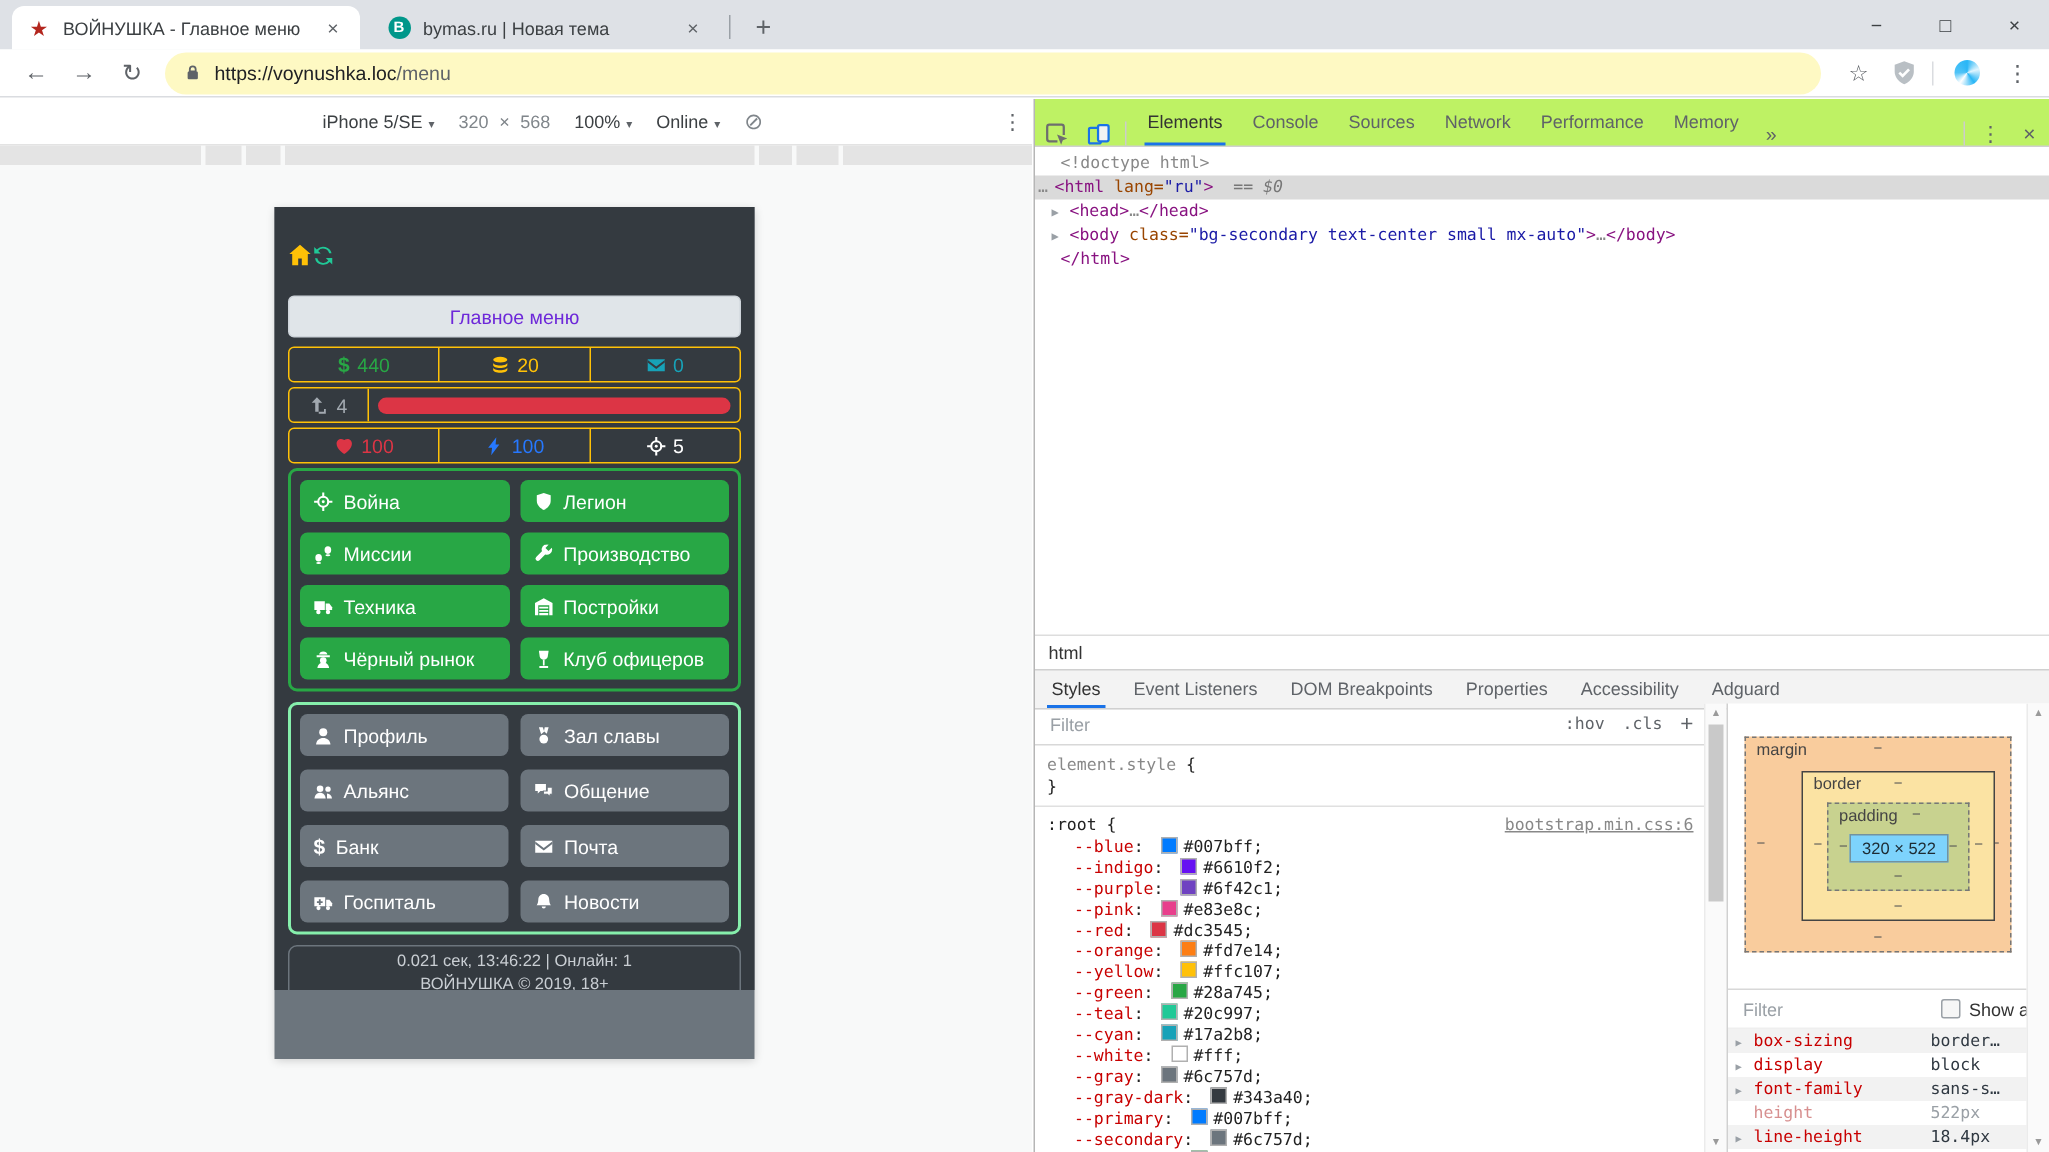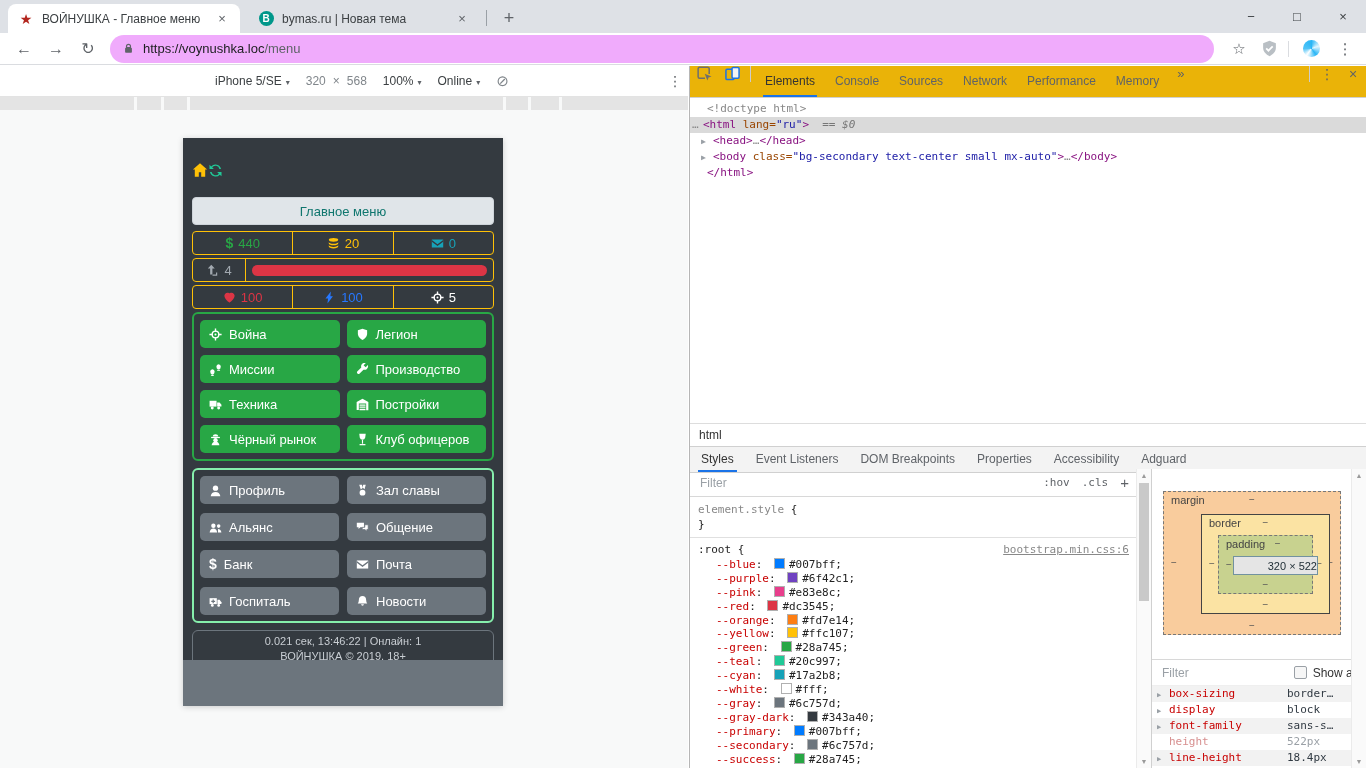--- a/index.html
+++ b/index.html
@@ -19,21 +19,21 @@
   .tab-close{color:#5f6368;font-size:13px;width:16px;text-align:center}
   .tab-sep{position:absolute;left:486px;top:10px;width:1px;height:16px;background:#9aa0a6}
   .newtab{position:absolute;left:496px;top:5px;width:26px;height:26px;color:#5f6368;font-size:18px;
           display:flex;align-items:center;justify-content:center}
   .winctl{position:absolute;right:0;top:0;height:32px;display:flex}
   .winbtn{width:46px;height:32px;display:flex;align-items:center;justify-content:center;
           color:#3c4043;font-size:13px}
   .toolbar{position:absolute;left:0;top:33px;width:1366px;height:32px;background:#fff;
            border-bottom:1px solid #dadce0;display:flex;align-items:center;box-sizing:border-box}
   .nav-ico{width:32px;text-align:center;font-size:16px;color:#5f6368;flex:none}
-  .addr{flex:1;height:28px;background:#f0abfc;border-radius:14px;margin:0 10px 0 6px;display:flex;
+  .addr{flex:1;height:28px;background:#fef9c3;border-radius:14px;margin:0 10px 0 6px;display:flex;
         align-items:center;padding:0 12px;font-size:13px;min-width:0}
   .addr .ico{color:#5f6368;margin-right:8px}
   .u-host{color:#202124}.u-path{color:#5f6368}
   .tb-ico{width:30px;text-align:center;font-size:15px;color:#5f6368;flex:none}
   .vsep{width:1px;height:16px;background:#dadce0;flex:none;margin:0 4px}
   .swirl{width:17px;height:17px;border-radius:50%;flex:none;margin:0 10px;
          background:conic-gradient(#29b6f6,#e1f5fe 20%,#29b6f6 40%,#fff 60%,#4fc3f7 75%,#29b6f6)}
   
   .page-pane{position:absolute;left:0;top:66px;width:688px;height:702px;background:#f8f9f9;overflow:hidden}
   .dev-toolbar{height:30px;background:#fff;border-bottom:1px solid #e3e3e3;display:flex;
@@ -46,21 +46,21 @@
   .media-bar{position:absolute;top:31px;left:0;width:688px;height:13px}
   .media-bar .seg{position:absolute;top:0;height:13px;background:#e4e4e4}
   
   .device{position:absolute;left:183px;top:72px;width:320px;height:568px;background:#6c757d;
           box-shadow:0 1px 6px rgba(0,0,0,.18)}
   .game-main{height:522px;background:#343a40;padding:8px 9px;box-sizing:border-box;overflow:hidden;color:#fff}
   .g-head{display:flex;align-items:center;height:48px}
   .g-home{color:#ffc107;font-size:16px}
   .g-title{flex:1;text-align:center;color:#ffc107;font-size:33px;font-weight:500;letter-spacing:.5px}
   .g-sync{color:#20c997;font-size:15px}
-  .menu-btn{height:26px;background:#e0e5e9;border:1px solid #ced4da;border-radius:4px;color:#0f766e;
+  .menu-btn{height:26px;background:#e0e5e9;border:1px solid #ced4da;border-radius:4px;color:#6d28d9;
             font-size:13px;display:flex;align-items:center;justify-content:center;margin:3px 0 6px}
   .stat-row{border:1px solid #ffc107;border-radius:4px;display:flex;margin-bottom:3px;font-size:13px;overflow:hidden}
   .stat-cell{flex:1;display:flex;align-items:center;justify-content:center;gap:5px;padding:2px 0;
              border-right:1px solid #ffc107;min-height:18px}
   .stat-cell:last-child{border-right:none}
   .lvl-cell{flex:none;width:52px}
   .bar-cell{flex:1;display:flex;align-items:center;padding:3px 6px;border-right:none}
   .bar{height:11px;background:#dc3545;border-radius:6px;flex:1}
   .menu-grid{border-radius:6px;padding:6px;display:grid;grid-template-columns:1fr 1fr;margin-bottom:7px}
   .menu-grid.g{border:2px solid #28a745;gap:7px}
@@ -73,22 +73,22 @@
             padding:3px 2px;line-height:15px}
   .ico{display:inline-flex;align-items:center;justify-content:center;font-size:13px;line-height:1;flex:none}
   .ico svg{width:1em;height:1em;display:block}
   .dollar-glyph{font-weight:700;font-style:normal;font-size:14px;line-height:1}
   .g-stats .ico{--bgc:#343a40}
   .mbtn.g .ico{--bgc:#28a745}
   .mbtn.s .ico{--bgc:#6c757d}
   
   .devtools{position:absolute;left:689px;top:66px;width:677px;height:702px;background:#fff;
             border-left:1px solid #b6b6b6;box-sizing:border-box;font-size:12px;color:#333}
-  .dt-toolbar{height:31px;background:#eab308;border-bottom:1px solid #d0d0d0;display:flex;
-              align-items:flex-start;color:#5f6368}
+  .dt-toolbar{height:31px;background:#bef264;border-bottom:1px solid #d0d0d0;display:flex;
+              align-items:flex-end;color:#5f6368}
   .dt-toolico{width:28px;display:flex;align-items:center;justify-content:center;font-size:14px}
   .dt-sep{width:1px;height:16px;background:#ccc;margin:0 4px}
   .dt-tab{padding:0 10px;height:31px;line-height:31px;position:relative;white-space:nowrap}
   .dt-tab.act{color:#333}
   .dt-tab.act::after{content:"";position:absolute;left:8px;right:8px;bottom:0;height:2px;background:#1a73e8}
   .dt-more{padding:0 8px;font-size:13px}
   .dt-right{margin-left:auto;display:flex;align-items:center}
   .dt-rico{width:26px;text-align:center;font-size:14px}
   .dt-tree{height:322px;font-family:"DejaVu Sans Mono",monospace;font-size:11px;line-height:16px;
            padding-top:3px;color:#222;overflow:hidden}
@@ -134,22 +134,22 @@
   .sb-up{top:0}.sb-down{bottom:0}
   .sb-thumb{position:absolute;left:2px;right:2px;background:#c9c9c9}
   
   .computed-pane{flex:1;border-left:1px solid #d0d0d0;position:relative;background:#fff;overflow:hidden}
   .box-model{position:absolute;left:11px;top:22px;width:178px;height:144px;font-size:11px;color:#444}
   .bm{position:absolute;box-sizing:border-box}
   .bm-label{position:absolute;left:7px;top:2px}
   .bm-margin{left:0;top:0;right:0;bottom:0;background:#f9cc9d;border:1px dashed #777}
   .bm-border{left:37px;top:22px;width:129px;height:100px;background:#fbe3a3;border:1px solid #444}
   .bm-padding{left:16px;top:20px;width:95px;height:59px;background:#c8d28f;border:1px dashed #777}
-  .bm-content{left:14px;top:20px;width:85px;height:19px;background:#e5e5e5;border:1px solid #72929f;
-              display:flex;align-items:center;justify-content:flex-end;color:#1d2b33}
+  .bm-content{left:14px;top:20px;width:66px;height:19px;background:#7dd3fc;border:1px solid #72929f;
+              display:flex;align-items:center;justify-content:center;color:#1d2b33}
   .dash{position:absolute;color:#555;font-size:10px;line-height:10px}
   .d-t{left:50%;top:3px;transform:translateX(-50%)}
   .d-b{left:50%;bottom:3px;transform:translateX(-50%)}
   .d-l{left:7px;top:50%;transform:translateY(-50%)}
   .d-r{right:7px;top:50%;transform:translateY(-50%)}
   .d-t.off{left:63%}
   .cp-filter{position:absolute;top:190px;left:0;right:0;height:27px;border-top:1px solid #d8d8d8;
              border-bottom:1px solid #efefef;display:flex;align-items:center;padding:0 8px;box-sizing:border-box}
   .cp-filter input{border:none;outline:none;width:90px;font-size:12px;background:transparent;
                    font-family:"Liberation Sans",sans-serif}
@@ -568,20 +568,21 @@
           <div><span class="sel-gray">element.style</span><span> {</span></div>
           <div><span>}</span></div>
         </div>
         <div class="sp-rule">
           <div class="rule-head">
             <span>:root {</span>
             <span class="css-link">bootstrap.min.css:6</span>
           </div>
           <div id="var-list">
               <div class="var-line"><span class="pname">--blue</span><span class="pval">: </span><span class="swatch" style="background:#007bff"></span><span class="pval">#007bff;</span></div>
+              <div class="var-line"><span class="pname">--indigo</span><span class="pval">: </span><span class="swatch" style="background:#6610f2"></span><span class="pval">#6610f2;</span></div>
               <div class="var-line"><span class="pname">--purple</span><span class="pval">: </span><span class="swatch" style="background:#6f42c1"></span><span class="pval">#6f42c1;</span></div>
               <div class="var-line"><span class="pname">--pink</span><span class="pval">: </span><span class="swatch" style="background:#e83e8c"></span><span class="pval">#e83e8c;</span></div>
               <div class="var-line"><span class="pname">--red</span><span class="pval">: </span><span class="swatch" style="background:#dc3545"></span><span class="pval">#dc3545;</span></div>
               <div class="var-line"><span class="pname">--orange</span><span class="pval">: </span><span class="swatch" style="background:#fd7e14"></span><span class="pval">#fd7e14;</span></div>
               <div class="var-line"><span class="pname">--yellow</span><span class="pval">: </span><span class="swatch" style="background:#ffc107"></span><span class="pval">#ffc107;</span></div>
               <div class="var-line"><span class="pname">--green</span><span class="pval">: </span><span class="swatch" style="background:#28a745"></span><span class="pval">#28a745;</span></div>
               <div class="var-line"><span class="pname">--teal</span><span class="pval">: </span><span class="swatch" style="background:#20c997"></span><span class="pval">#20c997;</span></div>
               <div class="var-line"><span class="pname">--cyan</span><span class="pval">: </span><span class="swatch" style="background:#17a2b8"></span><span class="pval">#17a2b8;</span></div>
               <div class="var-line"><span class="pname">--white</span><span class="pval">: </span><span class="swatch" style="background:#fff"></span><span class="pval">#fff;</span></div>
               <div class="var-line"><span class="pname">--gray</span><span class="pval">: </span><span class="swatch" style="background:#6c757d"></span><span class="pval">#6c757d;</span></div>

